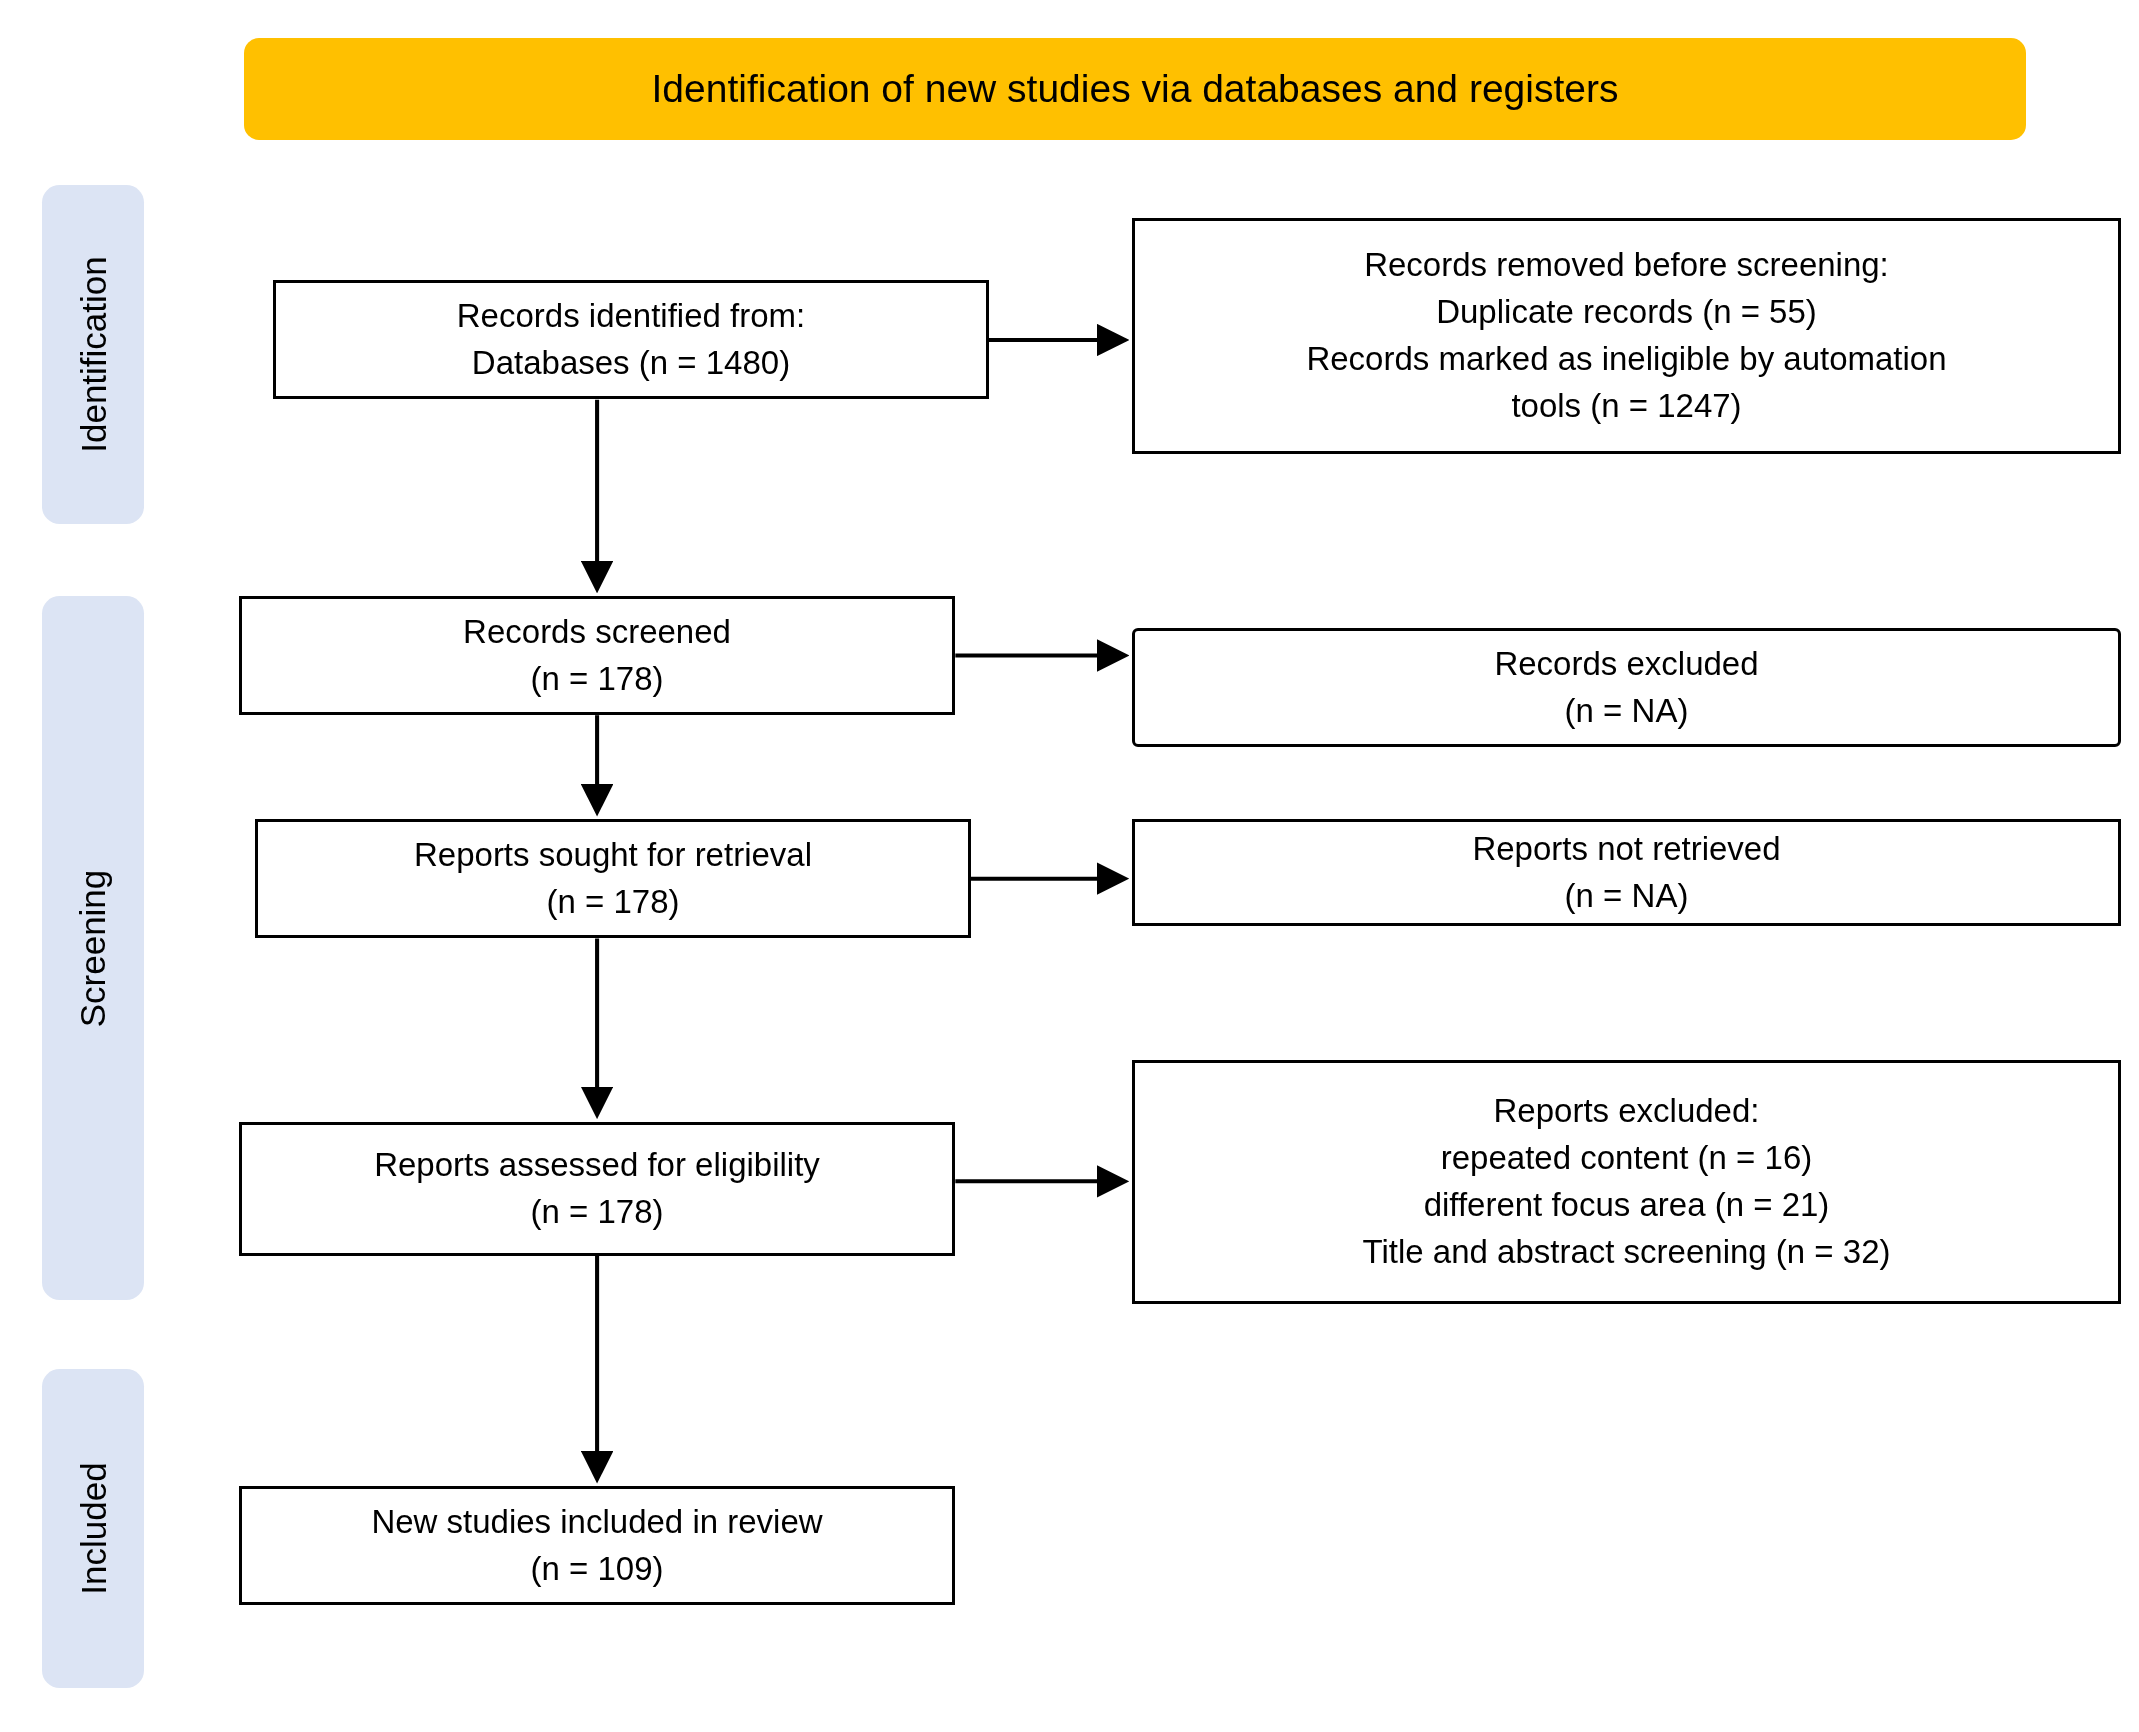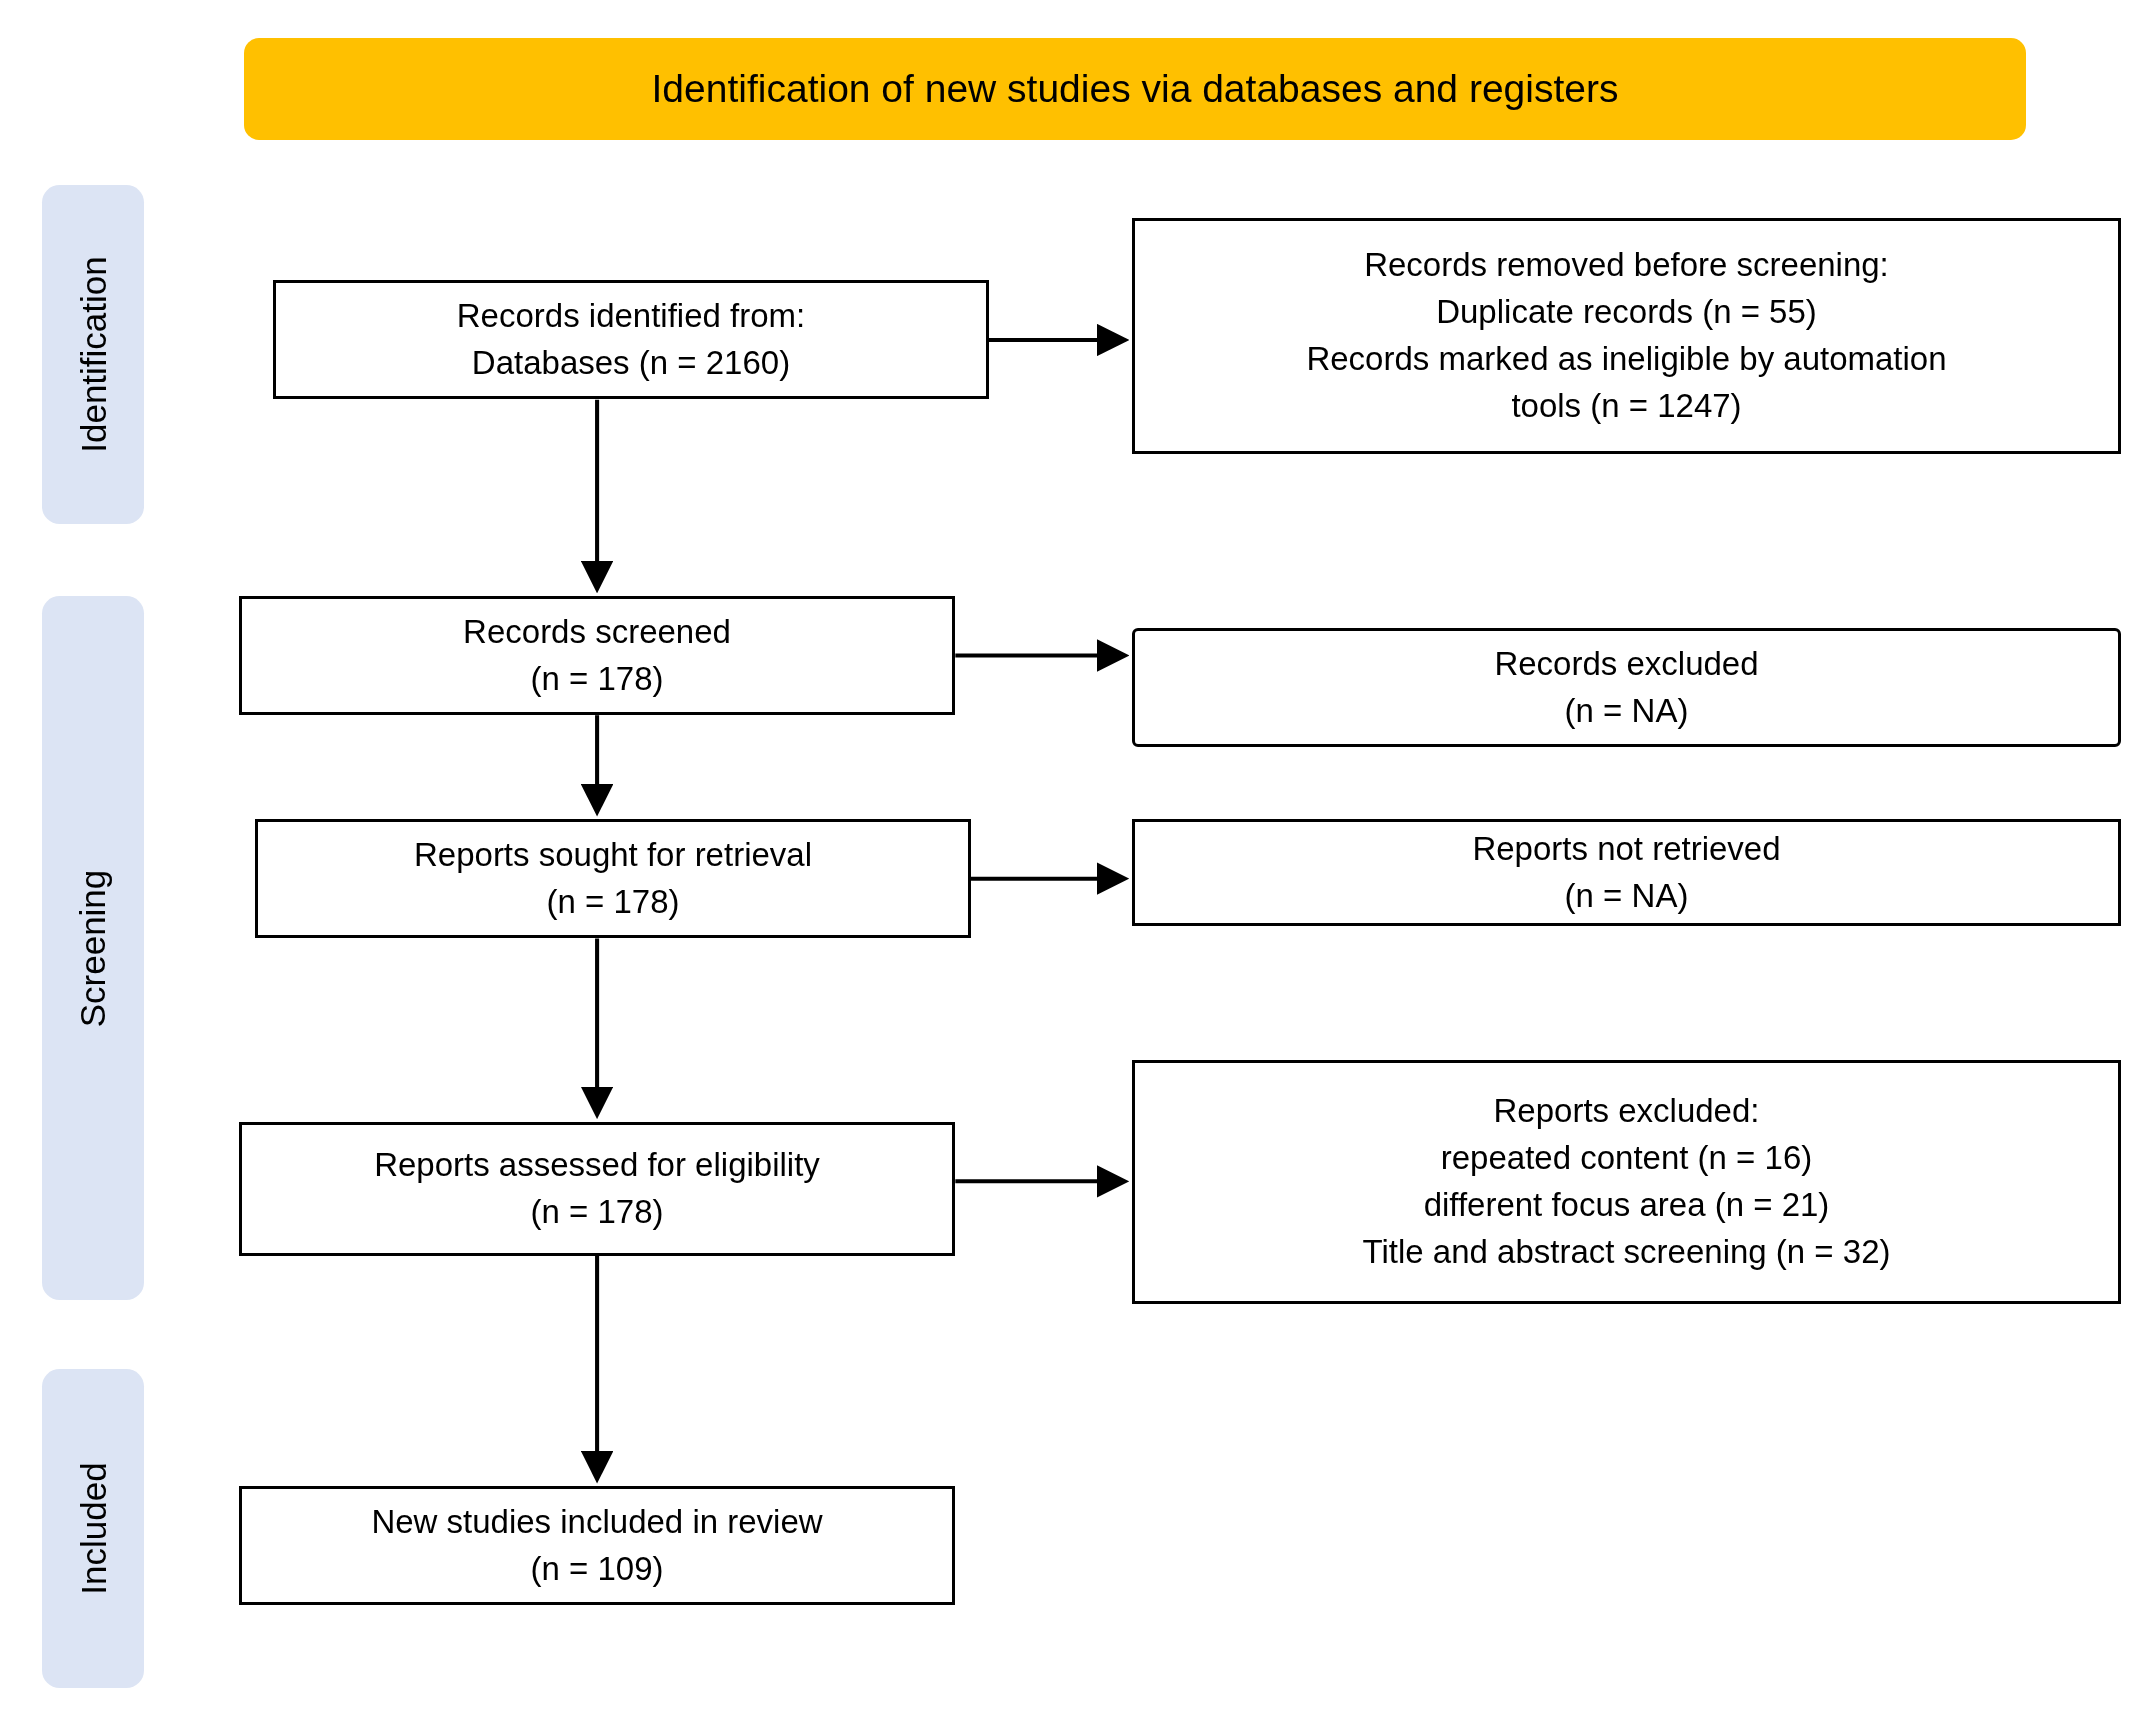--- a/index.html
+++ b/index.html
@@ -150,21 +150,21 @@
 
     <line x1="1408" y1="966" x2="1656" y2="966" stroke="#000000" stroke-width="6" marker-end="url(#arrowhead)"></line>
 
     <line x1="1408" y1="1295" x2="1656" y2="1295" stroke="#000000" stroke-width="6" marker-end="url(#arrowhead)"></line>
 
     <line x1="1408" y1="1741" x2="1656" y2="1741" stroke="#000000" stroke-width="6" marker-end="url(#arrowhead)"></line>
   </svg>
 
   <div class="box" id="box-identified">
     <div class="box-line">Records identified from:</div>
-    <div class="box-line">Databases (n = 2160)</div>
+    <div class="box-line">Databases (n = 1480)</div>
   </div>
 
   <div class="box" id="box-screened">
     <div class="box-line">Records screened</div>
     <div class="box-line">(n = 178)</div>
   </div>
 
   <div class="box" id="box-sought">
     <div class="box-line">Reports sought for retrieval</div>
     <div class="box-line">(n = 178)</div>

